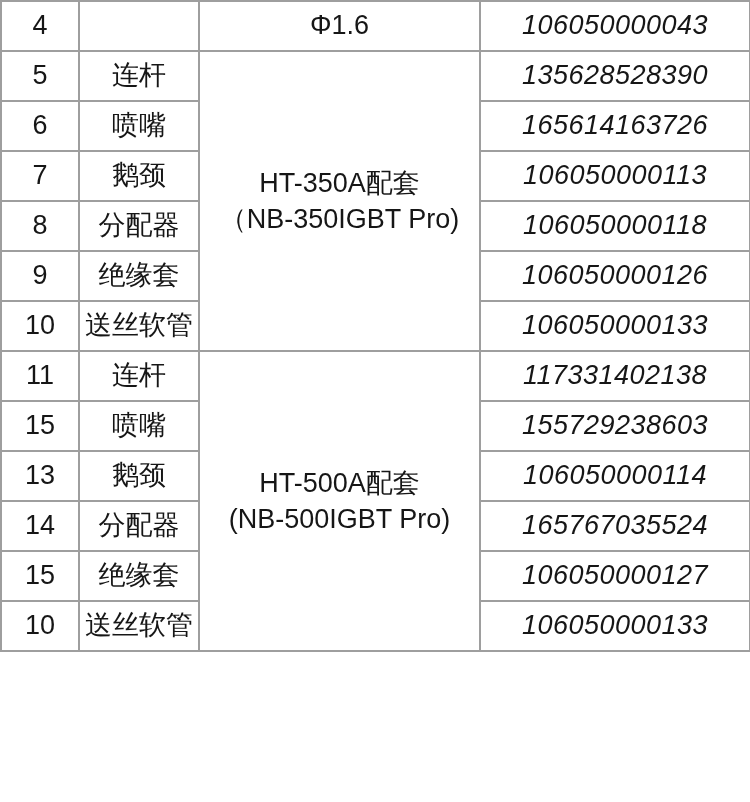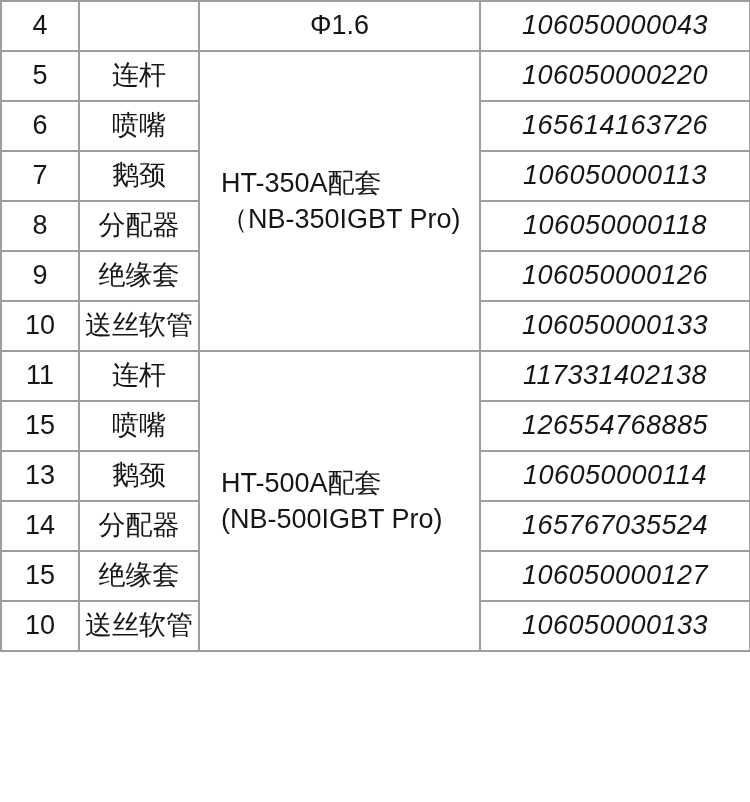--- a/index.html
+++ b/index.html
@@ -32,21 +32,21 @@
     font-size: 27px;
     line-height: 1.15;
     overflow: hidden;
     white-space: nowrap;
   }
   td.c-no   { font-size: 28px; }
   td.c-name { font-size: 26px; }
   td.c-group{ font-size: 27px; }
   td.c-code { font-size: 27px; letter-spacing: 0.5px; font-style: italic; }
   td.no-top { border-top: none; }
-  .group-line { line-height: 36px; text-align: left; margin-left: 21px; }
+  .group-line { line-height: 36px; text-align: center; }
 </style>
 </head>
 <body>
 
 <table class="parts">
   <colgroup>
     <col style="width:78px">
     <col style="width:120px">
     <col style="width:281px">
     <col style="width:270px">
@@ -58,21 +58,21 @@
       <td class="c-group">Φ1.6</td>
       <td class="c-code">106050000043</td>
     </tr>
     <tr>
       <td class="c-no">5</td>
       <td class="c-name">连杆</td>
       <td class="c-group" rowspan="6">
         <div class="group-line">HT-350A配套</div>
         <div class="group-line">（NB-350IGBT Pro)</div>
       </td>
-      <td class="c-code">106050000220</td>
+      <td class="c-code">135628528390</td>
     </tr>
     <tr>
       <td class="c-no">6</td>
       <td class="c-name">喷嘴</td>
       <td class="c-code">165614163726</td>
     </tr>
     <tr>
       <td class="c-no">7</td>
       <td class="c-name">鹅颈</td>
       <td class="c-code">106050000113</td>
@@ -97,21 +97,21 @@
       <td class="c-name">连杆</td>
       <td class="c-group" rowspan="6">
         <div class="group-line">HT-500A配套</div>
         <div class="group-line">(NB-500IGBT Pro)</div>
       </td>
       <td class="c-code">117331402138</td>
     </tr>
     <tr>
       <td class="c-no">15</td>
       <td class="c-name">喷嘴</td>
-      <td class="c-code">126554768885</td>
+      <td class="c-code">155729238603</td>
     </tr>
     <tr>
       <td class="c-no">13</td>
       <td class="c-name">鹅颈</td>
       <td class="c-code">106050000114</td>
     </tr>
     <tr>
       <td class="c-no">14</td>
       <td class="c-name">分配器</td>
       <td class="c-code">165767035524</td>

